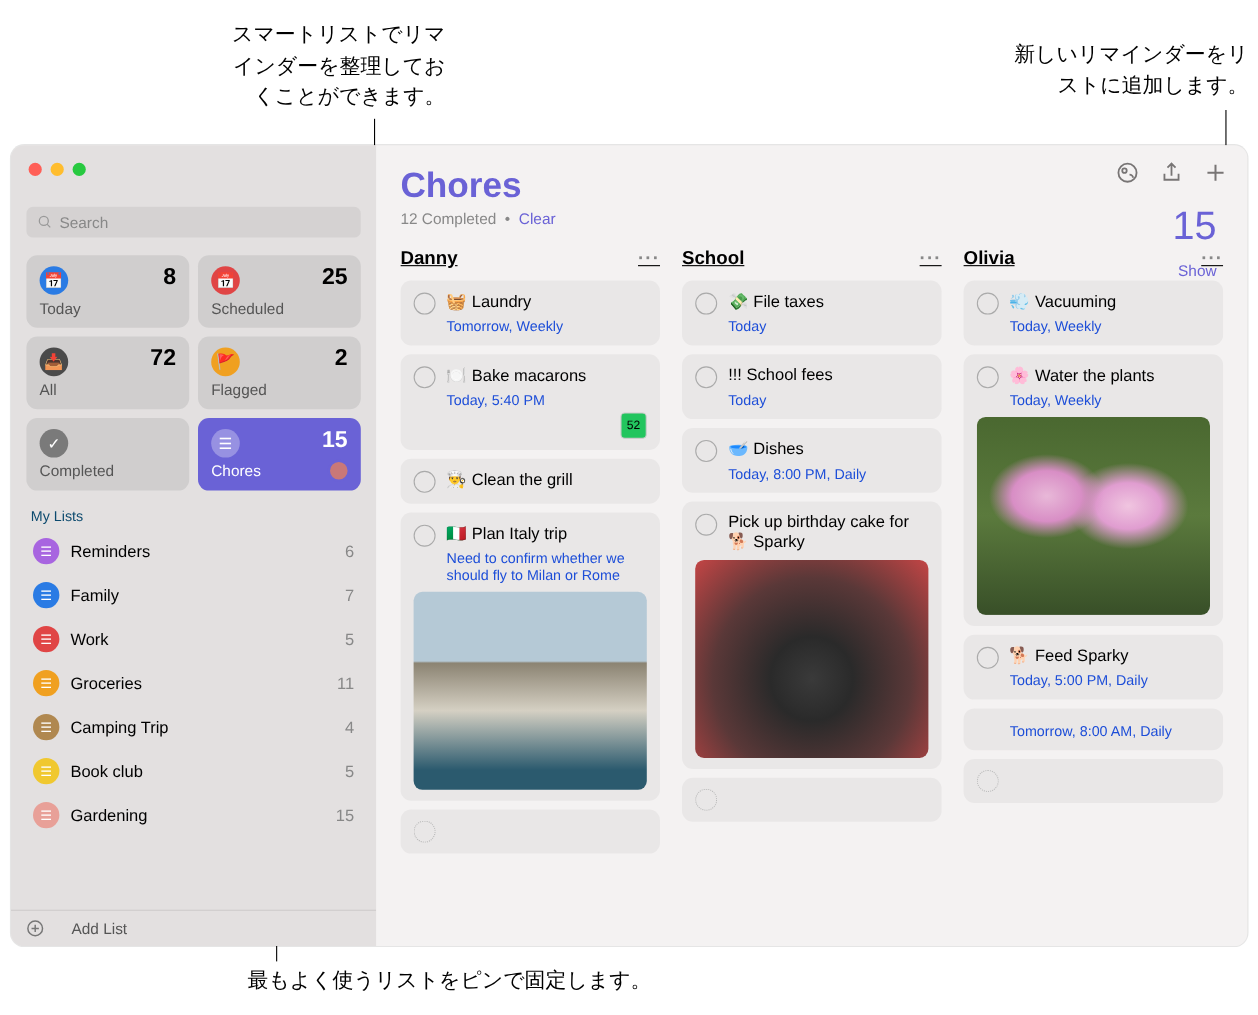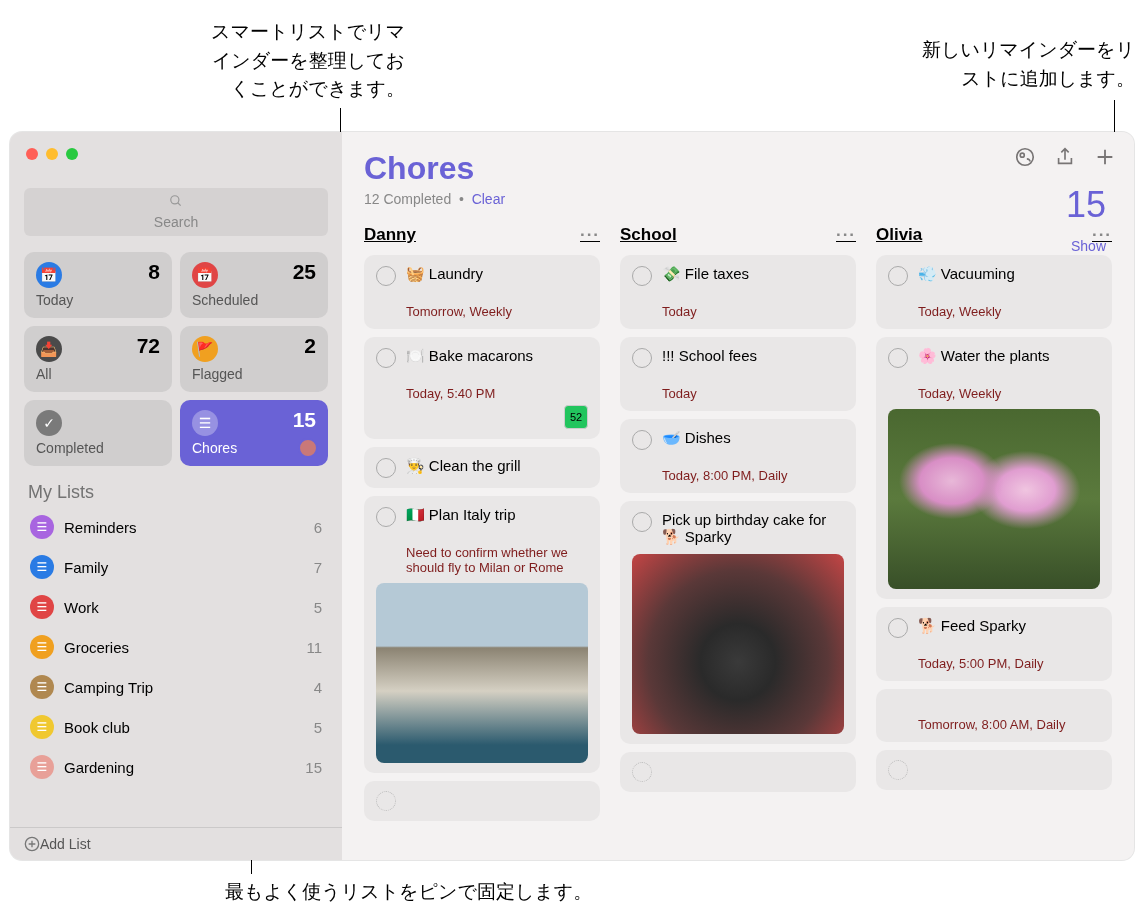--- a/index.html
+++ b/index.html
@@ -6,52 +6,52 @@
 body { background: #fff; width: 1144px; height: 923px; position: relative; }
 .callout { position: absolute; font-size: 19px; line-height: 1.5; color: #000; text-align: right; }
 .callout-line { position: absolute; background: #000; }
 .window { position: absolute; left: 10px; top: 132px; width: 1124px; height: 728px; background: #eceae9; border-radius: 12px; overflow: hidden; box-shadow: 0 0 0 1px rgba(0,0,0,0.1); display: flex; }
 .traffic-lights { position: absolute; top: 16px; left: 16px; display: flex; gap: 8px; }
 .traffic-lights span { width: 12px; height: 12px; border-radius: 50%; display: block; }
 .traffic-lights .close { background: #ff5f57; }
 .traffic-lights .min { background: #ffbd2e; }
 .traffic-lights .max { background: #28c940; }
 .sidebar { width: 332px; background: #e3e0e0; padding-top: 48px; display: flex; flex-direction: column; }
-.search { margin: 8px 14px; background: rgba(0,0,0,0.06); border-radius: 6px; padding: 6px 10px; display: flex; align-items: center; gap: 6px; color: #888; font-size: 14px; flex-direction: column; }
+.search { margin: 8px 14px; background: rgba(0,0,0,0.06); border-radius: 6px; padding: 6px 10px; display: flex; align-items: center; gap: 6px; color: #888; font-size: 14px; }
 .smart-grid { display: grid; grid-template-columns: 1fr 1fr; gap: 8px; padding: 8px 14px; }
 .smart-tile { background: rgba(200,198,198,0.7); border-radius: 10px; padding: 10px 12px; position: relative; min-height: 62px; }
 .smart-tile.active { background: #6a62d6; color: #fff; }
 .smart-tile .icon { width: 26px; height: 26px; border-radius: 50%; display: flex; align-items: center; justify-content: center; color: #fff; font-size: 14px; }
 .smart-tile .count { position: absolute; top: 8px; right: 12px; font-size: 21px; font-weight: 700; }
 .smart-tile .label { margin-top: 4px; font-size: 14px; color: #555; }
 .smart-tile.active .label { color: #fff; }
 .smart-tile .badge { position: absolute; bottom: 8px; right: 10px; width: 20px; height: 20px; border-radius: 50%; background: #c97878; border: 2px solid #6a62d6; }
-.my-lists-header { padding: 8px 18px 4px; font-size: 18px; color: #737373; font-weight: 500; }
+.my-lists-header { padding: 8px 18px 4px; font-size: 13px; color: #0c4a6e; font-weight: 500; }
 .list-items { flex: 1; overflow: hidden; }
 .list-item { display: flex; align-items: center; padding: 8px 20px; gap: 10px; font-size: 15px; }
 .list-item .licon { width: 24px; height: 24px; border-radius: 50%; display: flex; align-items: center; justify-content: center; color: #fff; font-size: 12px; }
 .list-item .lcount { margin-left: auto; color: #888; }
-.add-list { border-top: 1px solid rgba(0,0,0,0.1); padding: 8px 14px; display: flex; align-items: center; gap: 0; color: #555; font-size: 14px; }
+.add-list { border-top: 1px solid rgba(0,0,0,0.1); padding: 8px 14px; display: flex; align-items: center; gap: 25px; color: #555; font-size: 14px; }
 .main { flex: 1; background: #f4f2f2; padding: 18px 22px; overflow: hidden; position: relative; }
 .toolbar { position: absolute; top: 14px; right: 18px; display: flex; gap: 18px; color: #787575; }
 .toolbar svg { width: 22px; height: 22px; }
 .header .title { font-size: 32px; font-weight: 700; color: #6a62d6; }
 .header .big-count { position: absolute; top: 52px; right: 28px; font-size: 36px; font-weight: 300; color: #6a62d6; }
 .header .subtitle { margin-top: 4px; font-size: 14px; color: #888; }
 .header .subtitle .clear { color: #6a62d6; }
 .header .show { position: absolute; top: 106px; right: 28px; font-size: 14px; color: #6a62d6; }
 .columns { display: flex; gap: 20px; margin-top: 18px; height: 600px; overflow: hidden; }
 .col { flex: 1; }
 .col-header { display: flex; align-items: center; font-weight: 600; font-size: 17px; padding-bottom: 10px; text-decoration: underline; }
 .col-header .more { margin-left: auto; color: #888; letter-spacing: 1px; }
 .card { background: #e9e7e7; border-radius: 10px; padding: 10px 12px; margin-bottom: 8px; }
 .card .row { display: flex; align-items: flex-start; gap: 10px; }
 .card .circle { width: 20px; height: 20px; border: 1.5px solid #aaa; border-radius: 50%; flex-shrink: 0; margin-top: 1px; }
 .card .ctitle { font-size: 15px; }
-.card .csub { font-size: 13px; color: #7f1d1d; margin-left: 30px; margin-top: 18px; }
+.card .csub { font-size: 13px; color: #1d4ed8; margin-left: 30px; margin-top: 3px; }
 .card .img { width: 100%; height: 180px; border-radius: 8px; margin-top: 8px; }
 .card .weekbox { float: right; width: 24px; height: 24px; background: #22c55e; border: 1px solid #ccc; border-radius: 4px; font-size: 11px; display: flex; align-items: center; justify-content: center; margin-top: 4px; }
 .empty-card { background: #e9e7e7; border-radius: 10px; padding: 10px 12px; margin-bottom: 8px; }
 .empty-card .circle-dotted { width: 20px; height: 20px; border: 1.5px dotted #bbb; border-radius: 50%; }
 .img-italy { background: linear-gradient(180deg, #b5c9d6 0%, #b5c9d6 35%, #8b8372 36%, #d5d0c3 60%, #2b5a6e 90%); }
 .img-dog { background: radial-gradient(ellipse at 50% 60%, #3a3a3a 0%, #2a2a2a 25%, #5a3838 60%, #c44545 100%); }
 .img-flowers { background: radial-gradient(ellipse at 30% 40%, #e8b8d8 0%, #d88ec5 15%, transparent 25%), radial-gradient(ellipse at 65% 45%, #f0c5e0 0%, #e09dd0 15%, transparent 28%), linear-gradient(180deg, #4a6830 0%, #5b7a3d 50%, #384f28 100%); }
 </style>
 </head>
 <body>

